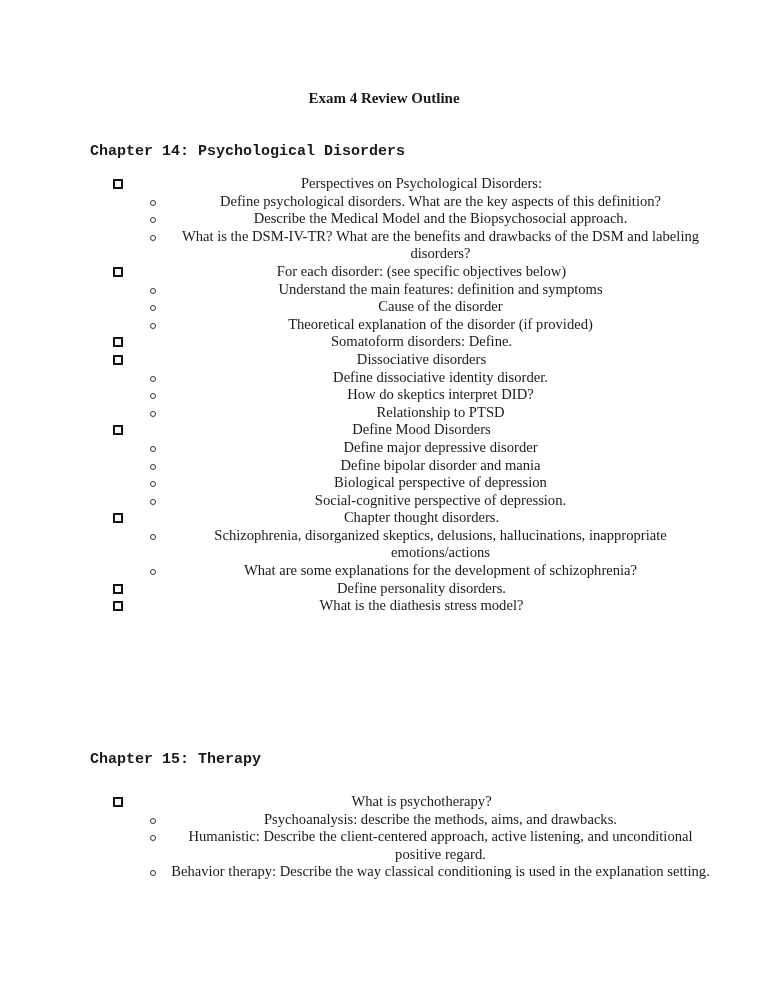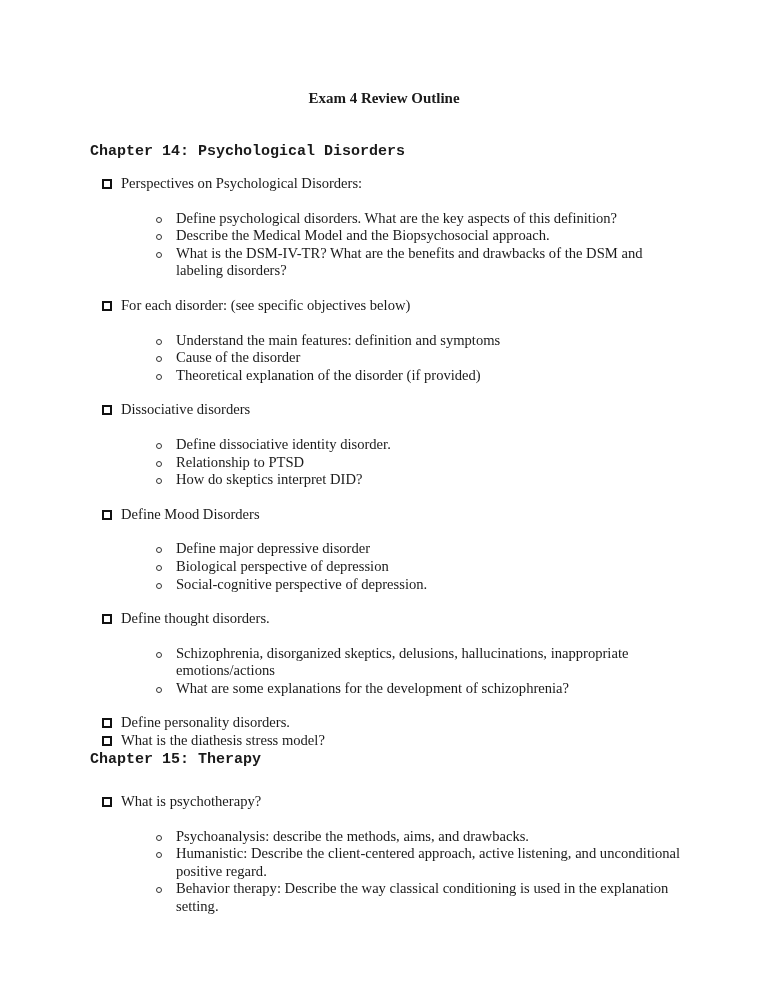--- a/index.html
+++ b/index.html
@@ -9,23 +9,23 @@
     color: #1a1a1a;
   }
   .page { position: absolute; left: 0; top: 0; width: 768px; height: 746px; }
   .title {
     position: absolute; top: 90px; left: 0; width: 768px; text-align: center;
     font-weight: bold; font-size: 15px;
   }
   .chapter {
     position: absolute; left: 90px; font-weight: bold; font-size: 15px; font-family: Liberation Mono, monospace;
   }
-  ul.l1 { list-style: none; margin: 0; padding: 0; position: absolute; left: 100px; width: 600px; }
+  ul.l1 { list-style: none; margin: 0; padding: 0; position: absolute; left: 111px; width: 600px; text-align: center; }
   ul.l1 > li { position: relative; padding-left: 21px; font-size: 14.6px; line-height: 17.6px; }
-  ul.l2 { list-style: none; margin: 17px; padding: 0; }
+  ul.l2 { list-style: none; margin: 0; padding: 0; }
   ul.l2 > li { position: relative; padding-left: 38px; }
   .box {
     position: absolute; left: 2px; top: 4px; width: 8px; height: 8px;
     border: 2px solid #111; box-sizing: border-box; width: 10px; height: 10px;
   }
   .circ {
     position: absolute; left: 18px; top: 7px; width: 6px; height: 6px;
     border: 1px solid #333; border-radius: 50%; box-sizing: border-box;
   }
   .txt { display: block; }
@@ -69,57 +69,65 @@
             <span class="txt">Cause of the disorder</span>
           </li>
           <li>
             <span class="circ"></span>
             <span class="txt">Theoretical explanation of the disorder (if provided)</span>
           </li>
         </ul>
       </li>
       <li>
         <span class="box"></span>
+        <span class="txt">Somatoform disorders: Define.</span>
+      </li>
+      <li>
+        <span class="box"></span>
         <span class="txt">Dissociative disorders</span>
         <ul class="l2">
           <li>
             <span class="circ"></span>
             <span class="txt">Define dissociative identity disorder.</span>
           </li>
           <li>
             <span class="circ"></span>
-            <span class="txt">Relationship to PTSD</span>
+            <span class="txt">How do skeptics interpret DID?</span>
           </li>
           <li>
             <span class="circ"></span>
-            <span class="txt">How do skeptics interpret DID?</span>
+            <span class="txt">Relationship to PTSD</span>
           </li>
         </ul>
       </li>
       <li>
         <span class="box"></span>
         <span class="txt">Define Mood Disorders</span>
         <ul class="l2">
           <li>
             <span class="circ"></span>
             <span class="txt">Define major depressive disorder</span>
           </li>
           <li>
             <span class="circ"></span>
+            <span class="txt">Define bipolar disorder and mania</span>
+          </li>
+          <li>
+            <span class="circ"></span>
             <span class="txt">Biological perspective of depression</span>
           </li>
           <li>
             <span class="circ"></span>
             <span class="txt">Social-cognitive perspective of depression.</span>
           </li>
         </ul>
       </li>
       <li>
         <span class="box"></span>
-        <span class="txt">Define thought disorders.</span>
+        <span class="txt">Chapter thought disorders.</span>
         <ul class="l2">
           <li>
             <span class="circ"></span>
             <span class="txt">Schizophrenia, disorganized skeptics, delusions, hallucinations, inappropriate emotions/actions</span>
           </li>
           <li>
             <span class="circ"></span>
             <span class="txt">What are some explanations for the development of schizophrenia?</span>
           </li>
         </ul>

